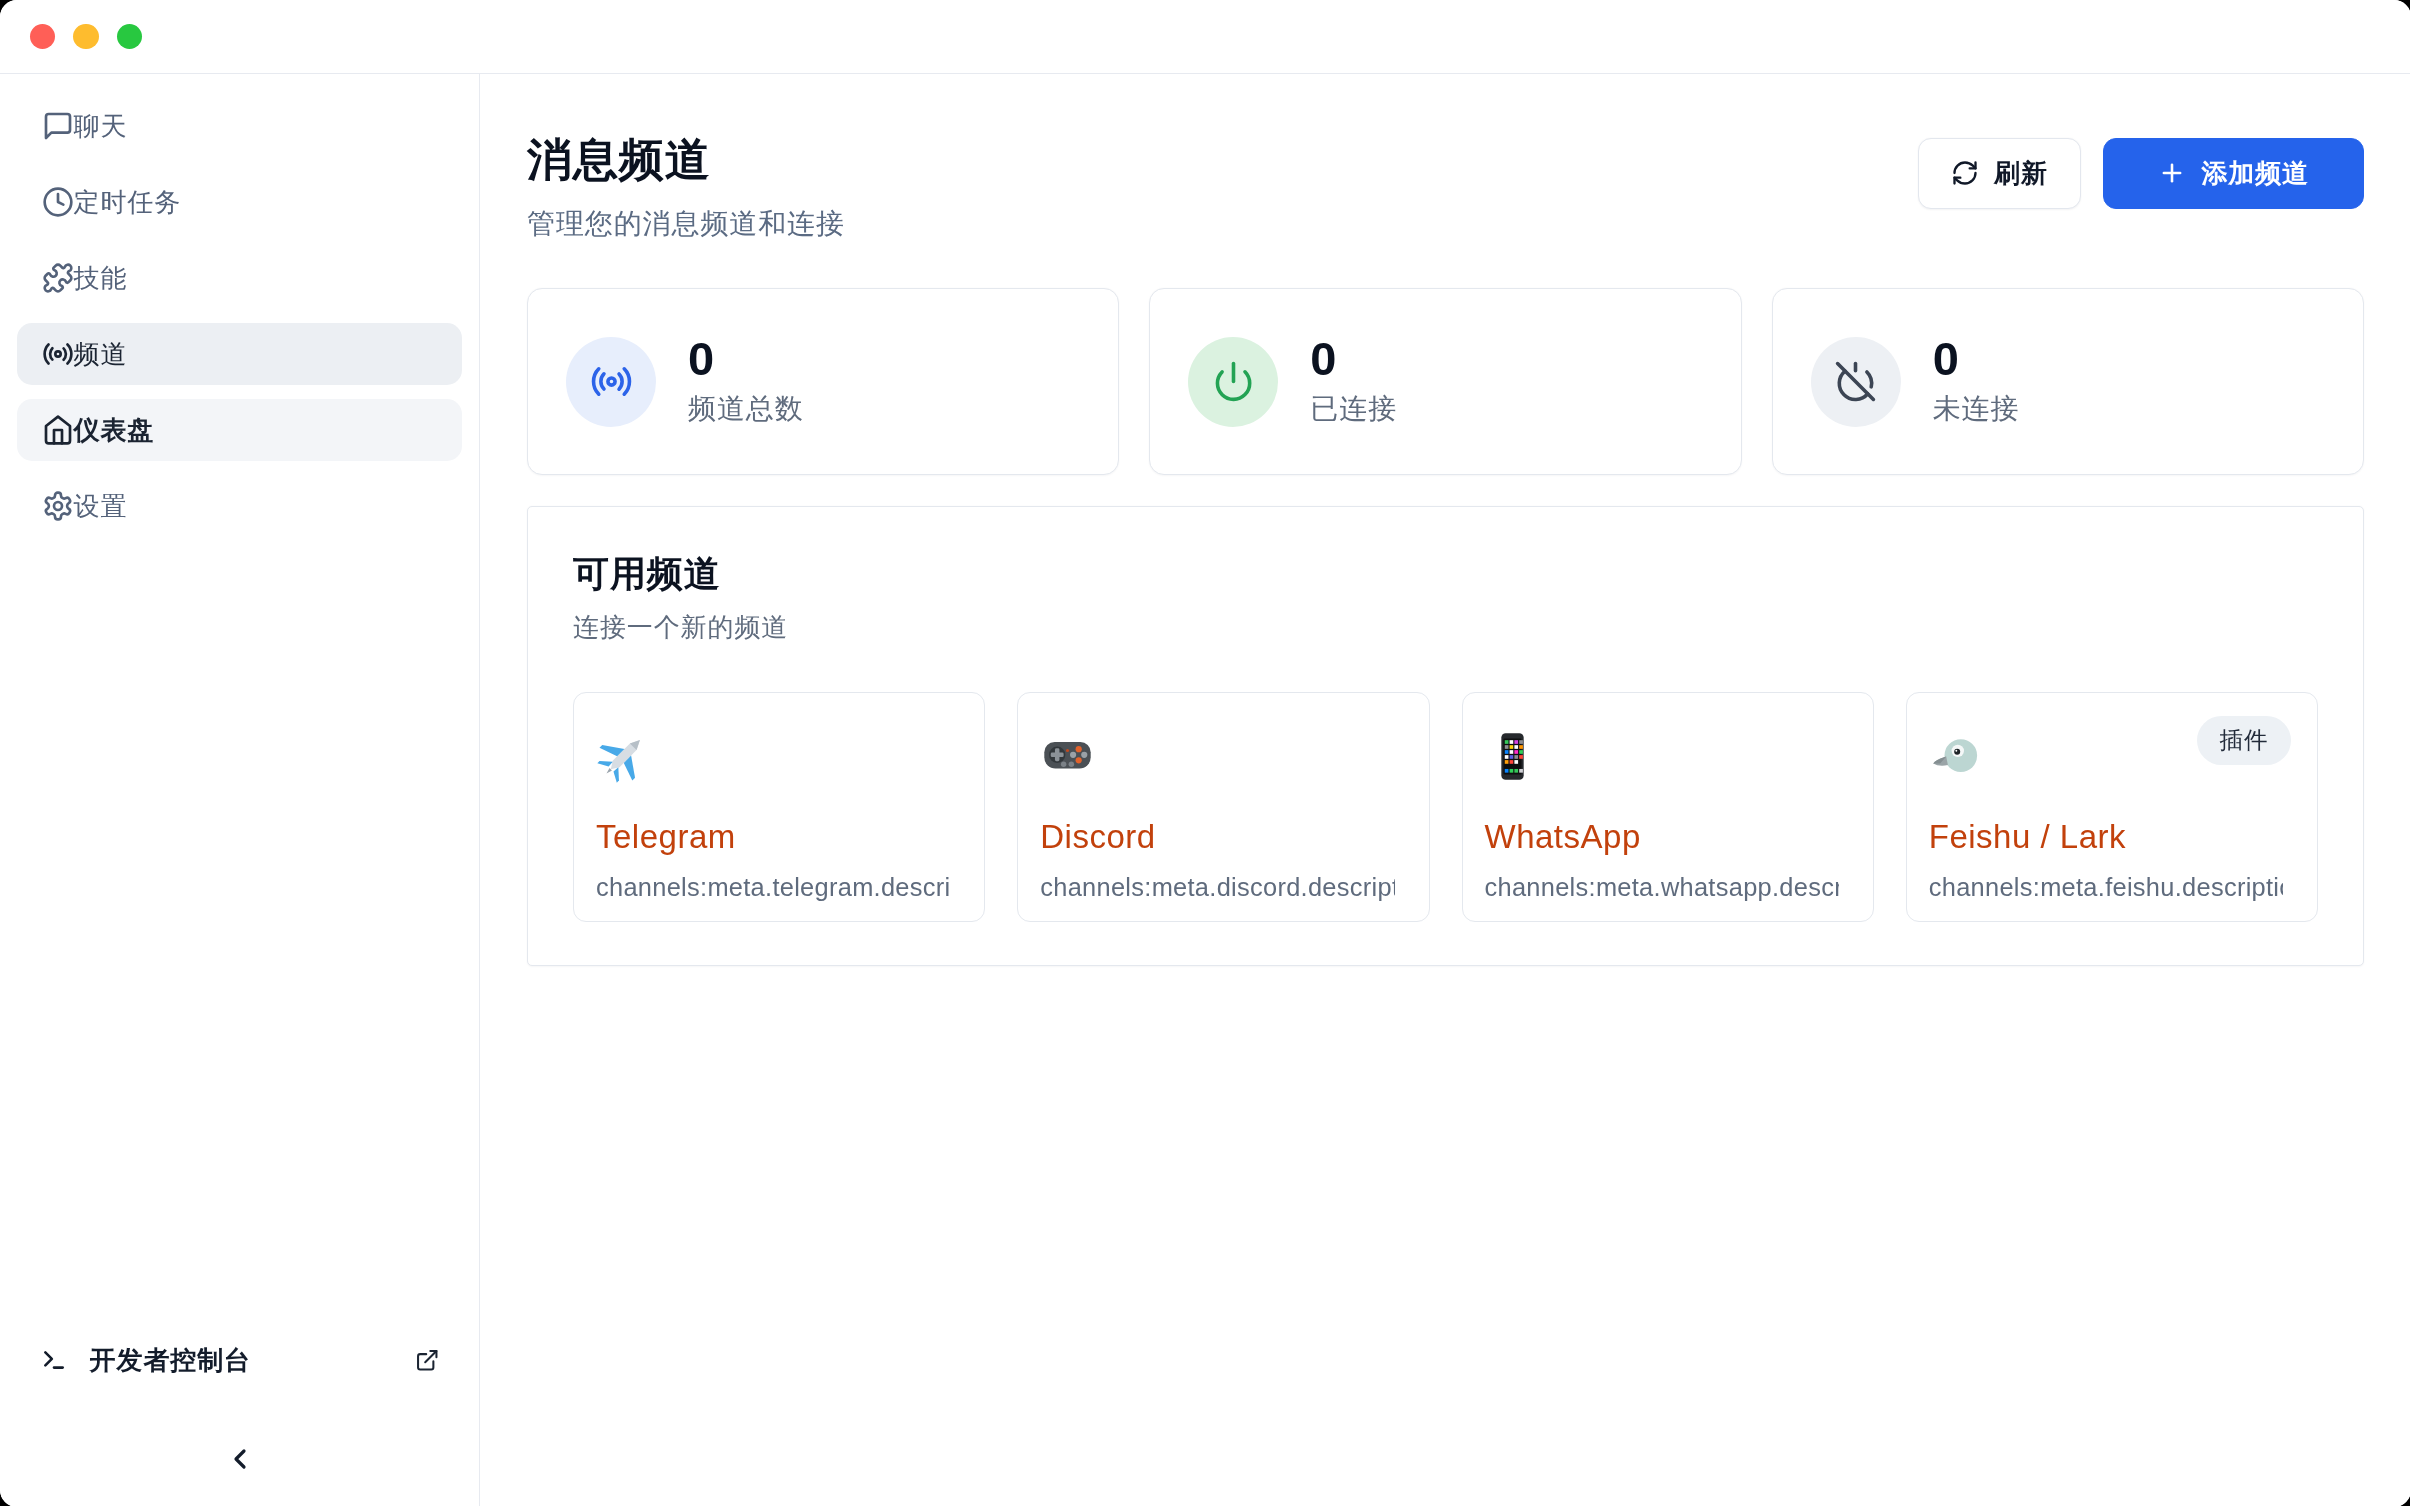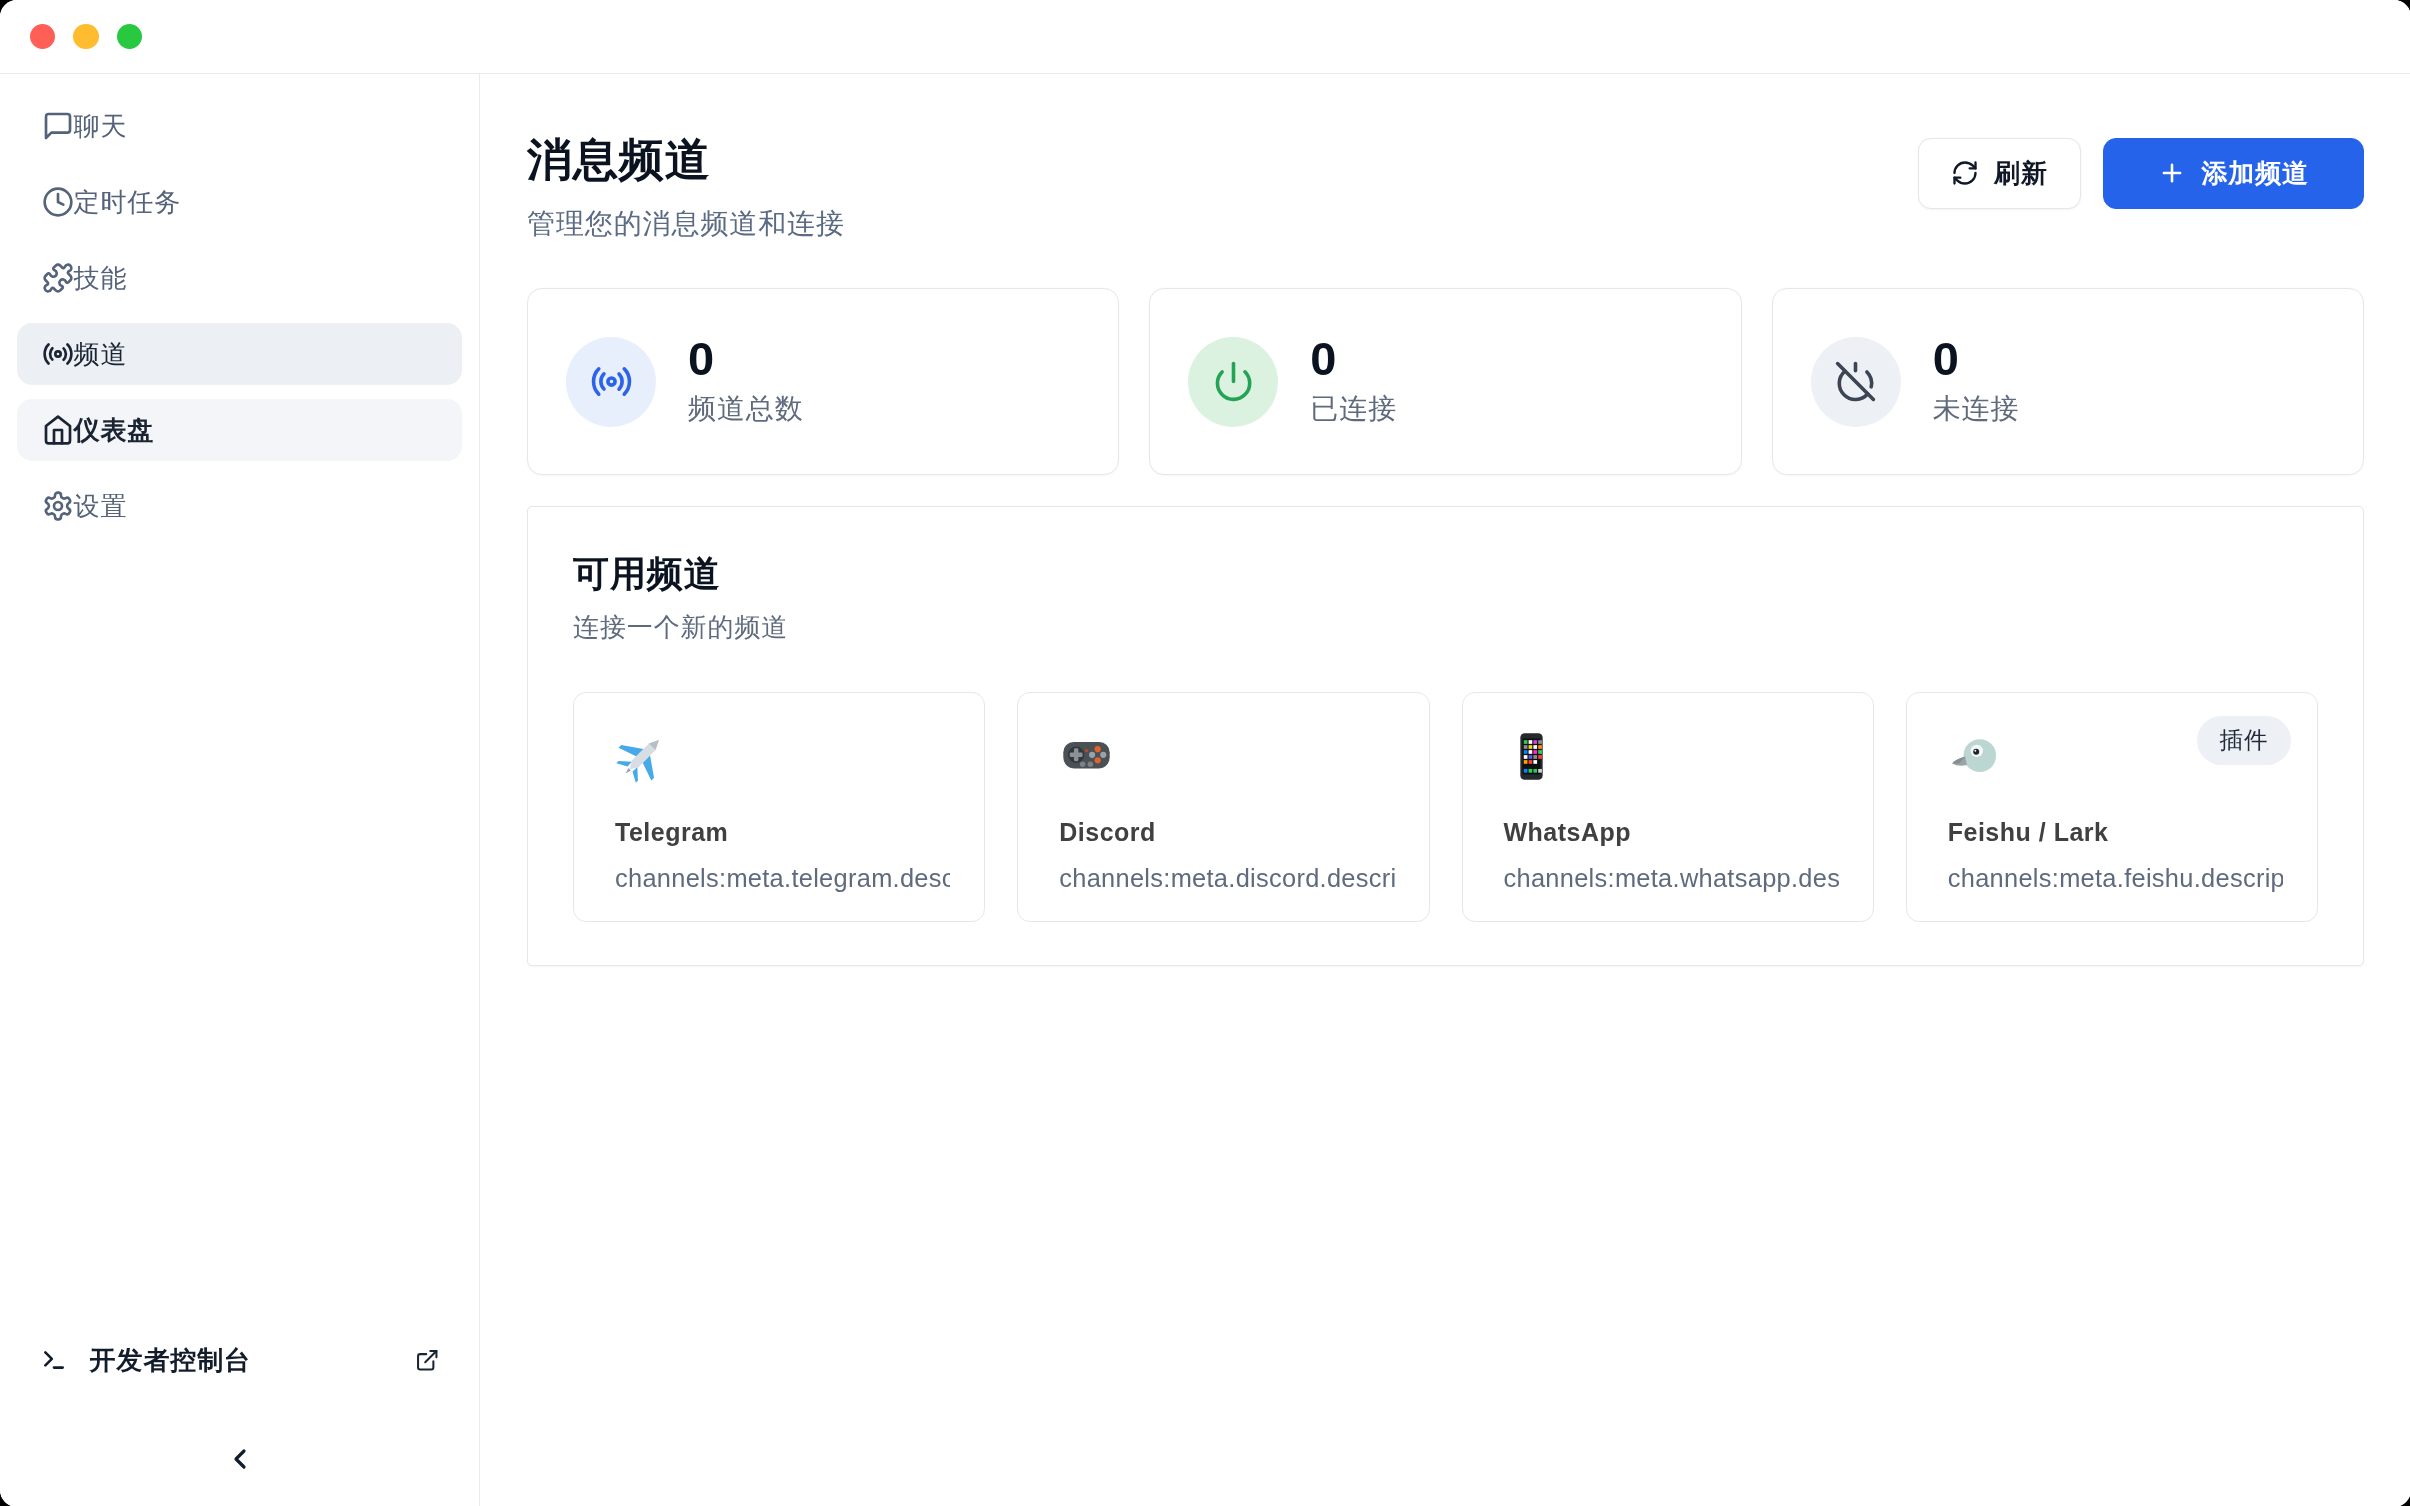--- a/index.html
+++ b/index.html
@@ -73,23 +73,23 @@
   .stat-value { font-size:47px; font-weight:700; color:#0b1220; line-height:1; }
   .stat-label { font-size:28px; color:#5f6b7d; letter-spacing:0.9px; }
 
   
   .panel { margin-top:31px; border:0.9px solid #e4e8ee; border-radius:5px; background:#fff;
            padding:43px 45px 43px 45px; box-shadow:0 0.9px 1.9px rgba(16,24,40,.04); }
   .panel-title { font-size:36px; font-weight:700; color:#0b1220; letter-spacing:0.9px; }
   .panel-subtitle { font-size:26px; color:#5f6b7d; margin-top:11.3px; letter-spacing:0.9px; }
   .channel-grid { display:flex; gap:32px; margin-top:47px; }
   .channel-card { position:relative; flex:1; min-width:0; height:230px; border:0.9px solid #e4e8ee;
-                  border-radius:13px; background:#fff; padding:36px 34px 0 41px; cursor:pointer; }
+                  border-radius:13px; background:#fff; padding:36px 34px 0 22px; cursor:pointer; }
   .channel-emoji { width:55px; height:55px; display:block; }
-  .channel-name { font-size:25px; font-weight:700; color:#404040; margin-top:34px; letter-spacing:0.5px; }
+  .channel-name { font-size:33px; font-weight:400; color:#c2410c; margin-top:34px; letter-spacing:0.5px; }
   .channel-desc { font-size:25.4px; color:#5f6b7d; margin-top:17px; white-space:nowrap;
                   overflow:hidden; letter-spacing:0.3px; }
   .channel-badge { position:absolute; top:22.6px; right:26px; background:#edf1f5; color:#222b3a;
                    font-size:23.5px; font-weight:500; padding:8.5px 22.6px; border-radius:941px;
                    letter-spacing:0.9px; }
 </style>
 </head>
 <body>
 
 <div class="window">

